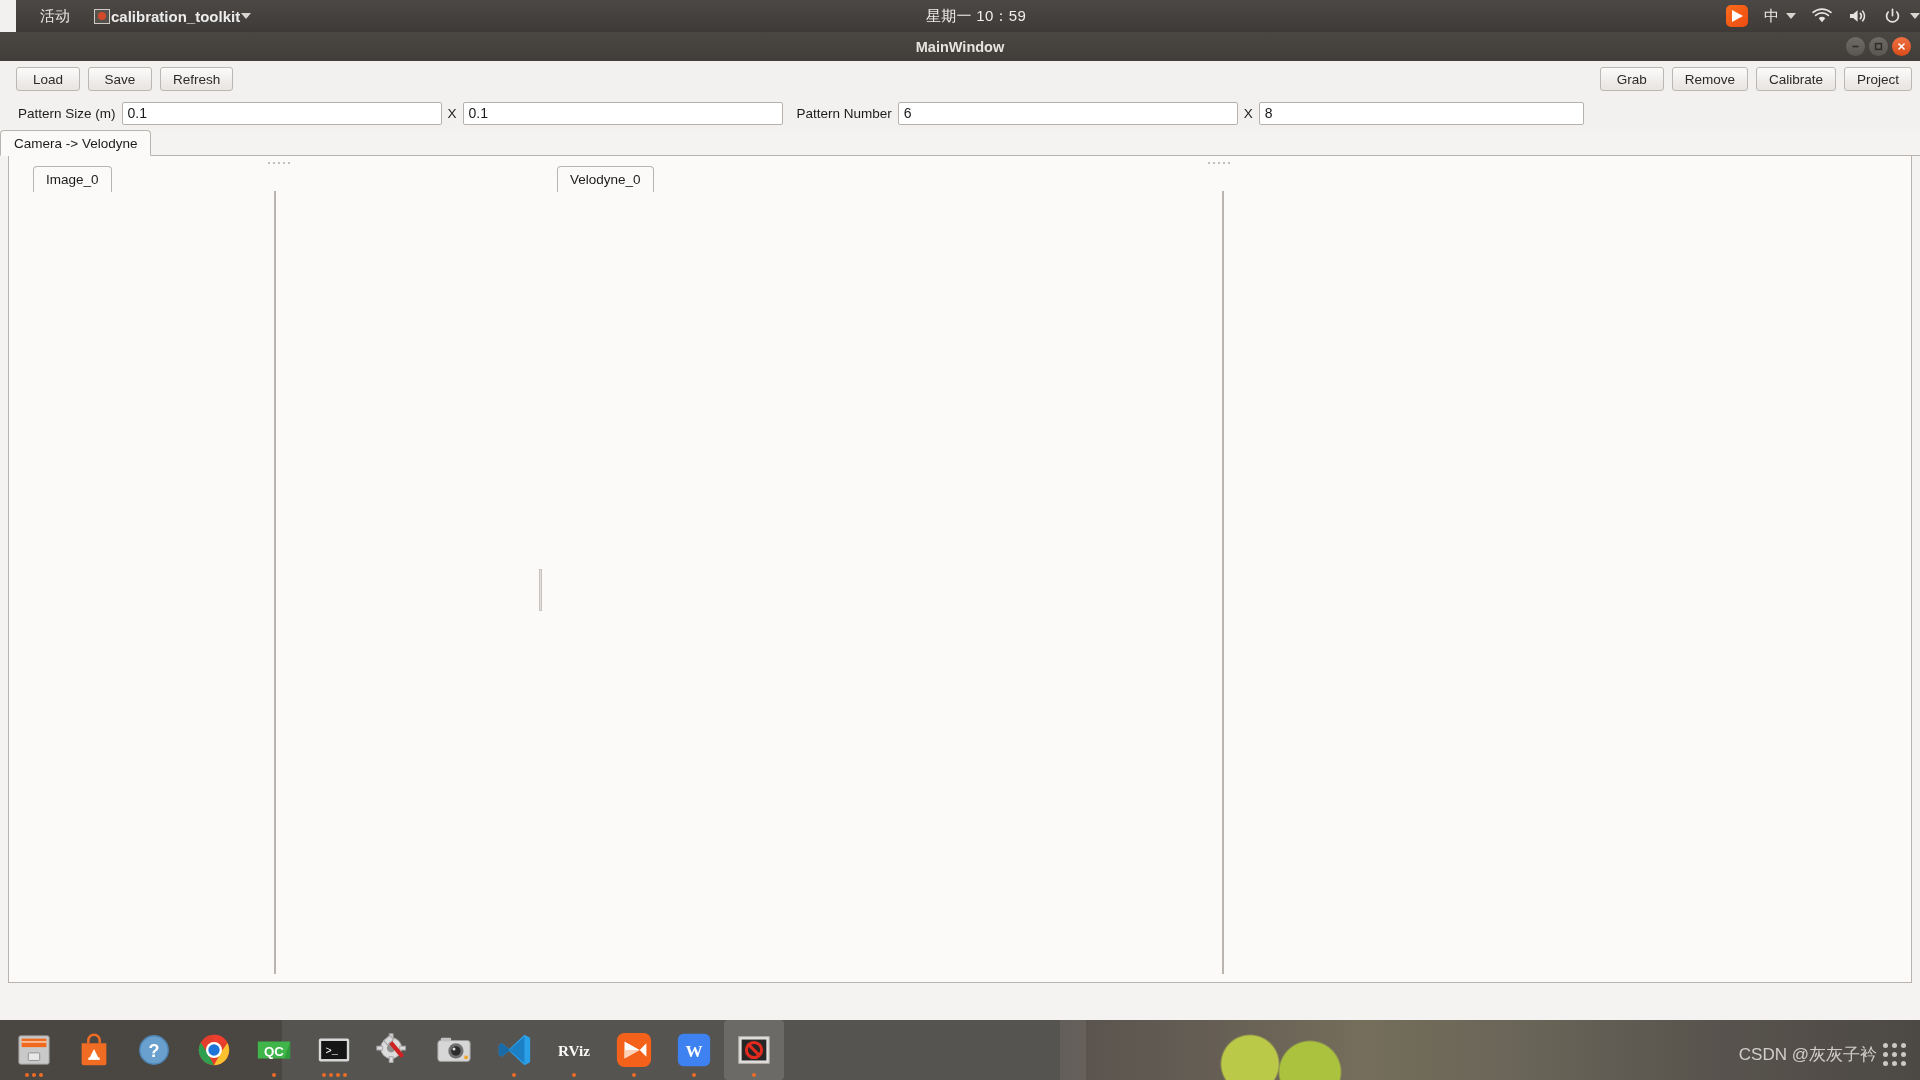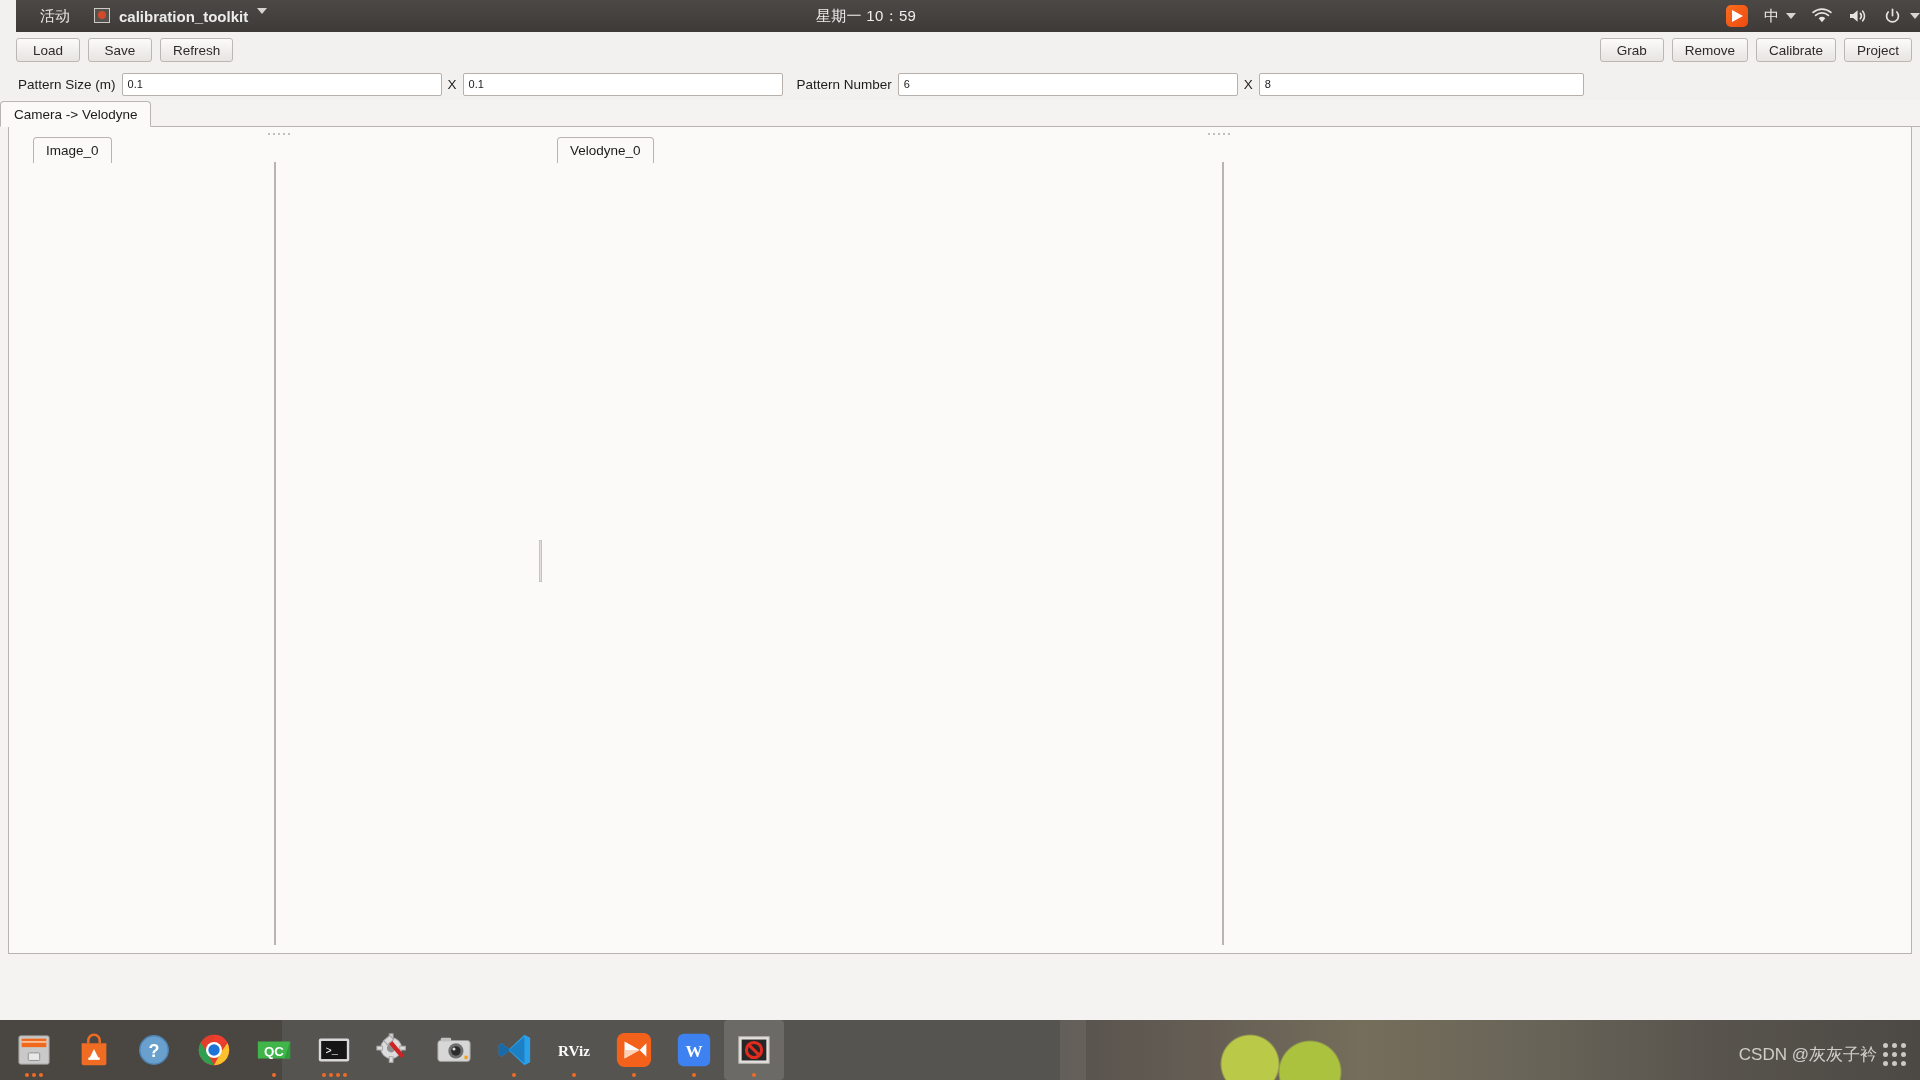--- a/index.html
+++ b/index.html
@@ -13,30 +13,30 @@
   
   .topbar {
     position: absolute; top: 0; left: 16px; width: 1920px; height: 32px;
     background: linear-gradient(to bottom, #4b4845 0%, #3d3a37 100%);
     display: flex; align-items: center;
     color: #e8e5e2; font-size: 15px;
     z-index: 100;
   }
   .topbar-left { display: flex; align-items: center; gap: 0; padding-left: 10px; }
   .tb-activities { padding: 0 14px; font-size: 15px; color: #e9e6e3; }
-  .tb-appname { display: flex; align-items: flex-start; gap: 9px; padding: 0 10px; font-weight: bold; font-size: 15px; color: #ececec; }
+  .tb-appname { display: flex; align-items: center; gap: 1px; padding: 0 10px; font-weight: bold; font-size: 15px; color: #ececec; }
   .appicon-sq {
     width: 16px; height: 15px; border: 1px solid #cfcac5; background: #55514d;
     display: flex; align-items: center; justify-content: center;
   }
   .appicon-sq i { display:block; width: 8px; height: 8px; border-radius: 50%; background: #d24a2a; }
   .caret-dn { width:0;height:0;border-left:5px solid transparent;border-right:5px solid transparent;border-top:6px solid #d8d4d0; }
   .tb-clock {
     position: absolute; left: 0; right: 0; margin: 0 auto; width: 320px;
-    font-size: 15px; color: #f0eeec; letter-spacing: .3px;
+    text-align: center; font-size: 15px; color: #f0eeec; letter-spacing: .3px;
   }
   .topbar-right {
     position: absolute; right: 0; top: 0; height: 32px;
     display: flex; align-items: center; gap: 0; padding-right: 8px;
   }
   .tr-item { display:flex; align-items:center; justify-content:center; padding: 0 8px; height: 32px; }
   .foxmail-ic {
     width: 22px; height: 22px; border-radius: 5px;
     background: linear-gradient(135deg,#f96d1c,#ee4a10);
     display:flex; align-items:center; justify-content:center;
@@ -76,21 +76,21 @@
     margin-right: 8px; cursor: default;
   }
   .toolbar-right { position:absolute; right: 8px; top:0; height:36px; display:flex; align-items:center; }
   .toolbar-right .btn { margin-right: 0; margin-left: 8px; }
 
   
   .paramrow { height: 32px; display:flex; align-items:center; padding: 0 12px; gap: 0; background: #f2f1f0; }
   .plabel { font-size: 13.5px; color: #1e1c1b; padding: 0 6px 0 6px; white-space: nowrap; }
   .pinput {
     height: 23px; border: 1px solid #b6b1ac; background: #ffffff;
-    font-size: 11px; color: #1a1918; font-family: "Liberation Sans", sans-serif;
+    font-size: 14px; color: #1a1918; font-family: "Liberation Sans", sans-serif;
     padding: 0 5px; border-radius: 2px;
   }
   .pinput.w1 { width: 320px; }
   .pinput.w2 { width: 320px; }
   .pinput.w3 { width: 340px; }
   .pinput.w4 { width: 325px; }
 
   
   .tabstrip { position: relative; height: 27px; display:flex; align-items:flex-end; }
   .tabstrip::after {
@@ -227,20 +227,41 @@
         <path d="M4.2 4.0 a5.9 5.9 0 1 0 8.6 0" stroke="#e6e3e0" stroke-width="1.7" fill="none" stroke-linecap="round"></path>
         <line x1="8.5" y1="1.4" x2="8.5" y2="7.6" stroke="#e6e3e0" stroke-width="1.7" stroke-linecap="round"></line>
       </svg>
       <span class="caret-dn" style="margin-left:9px"></span>
     </div>
   </div>
 </div>
 
 <div class="window">
 
+  <div class="titlebar">
+    <div class="title-text">MainWindow</div>
+    <div class="winbtns">
+      <div class="wbtn">
+        <svg width="11" height="11" viewBox="0 0 11 11">
+            <line x1="2.5" y1="5.5" x2="8.5" y2="5.5" stroke="#2e2b29" stroke-width="1.6"></line>
+          </svg>
+      </div>
+      <div class="wbtn">
+        <svg width="11" height="11" viewBox="0 0 11 11">
+            <rect x="2.6" y="2.6" width="5.8" height="5.8" fill="none" stroke="#2e2b29" stroke-width="1.5"></rect>
+          </svg>
+      </div>
+      <div class="wbtn close">
+        <svg width="11" height="11" viewBox="0 0 11 11">
+            <line x1="3" y1="3" x2="8" y2="8" stroke="#fff" stroke-width="1.6" stroke-linecap="round"></line>
+            <line x1="8" y1="3" x2="3" y2="8" stroke="#fff" stroke-width="1.6" stroke-linecap="round"></line>
+          </svg>
+      </div>
+    </div>
+  </div>
 
   <div class="toolbar">
     <div class="btn">Load</div>
     <div class="btn">Save</div>
     <div class="btn">Refresh</div>
     <div class="toolbar-right">
       <div class="btn">Grab</div>
       <div class="btn">Remove</div>
       <div class="btn">Calibrate</div>
       <div class="btn">Project</div>

